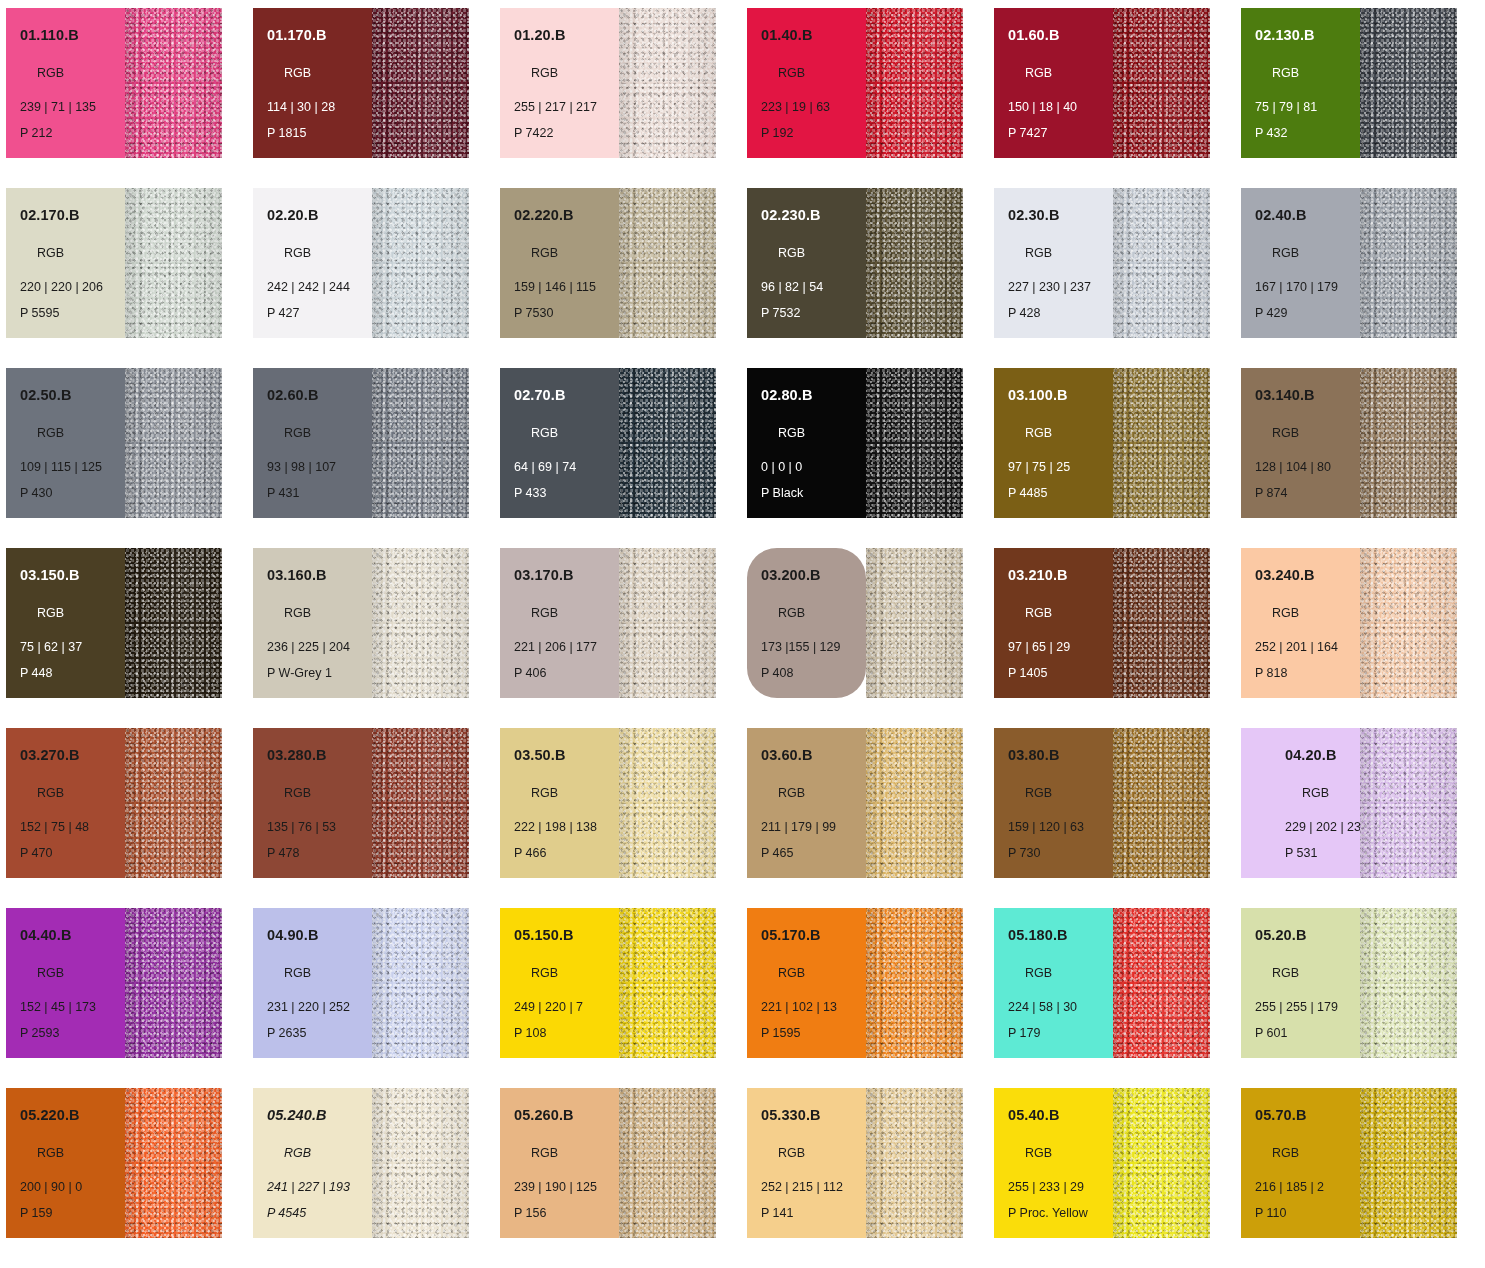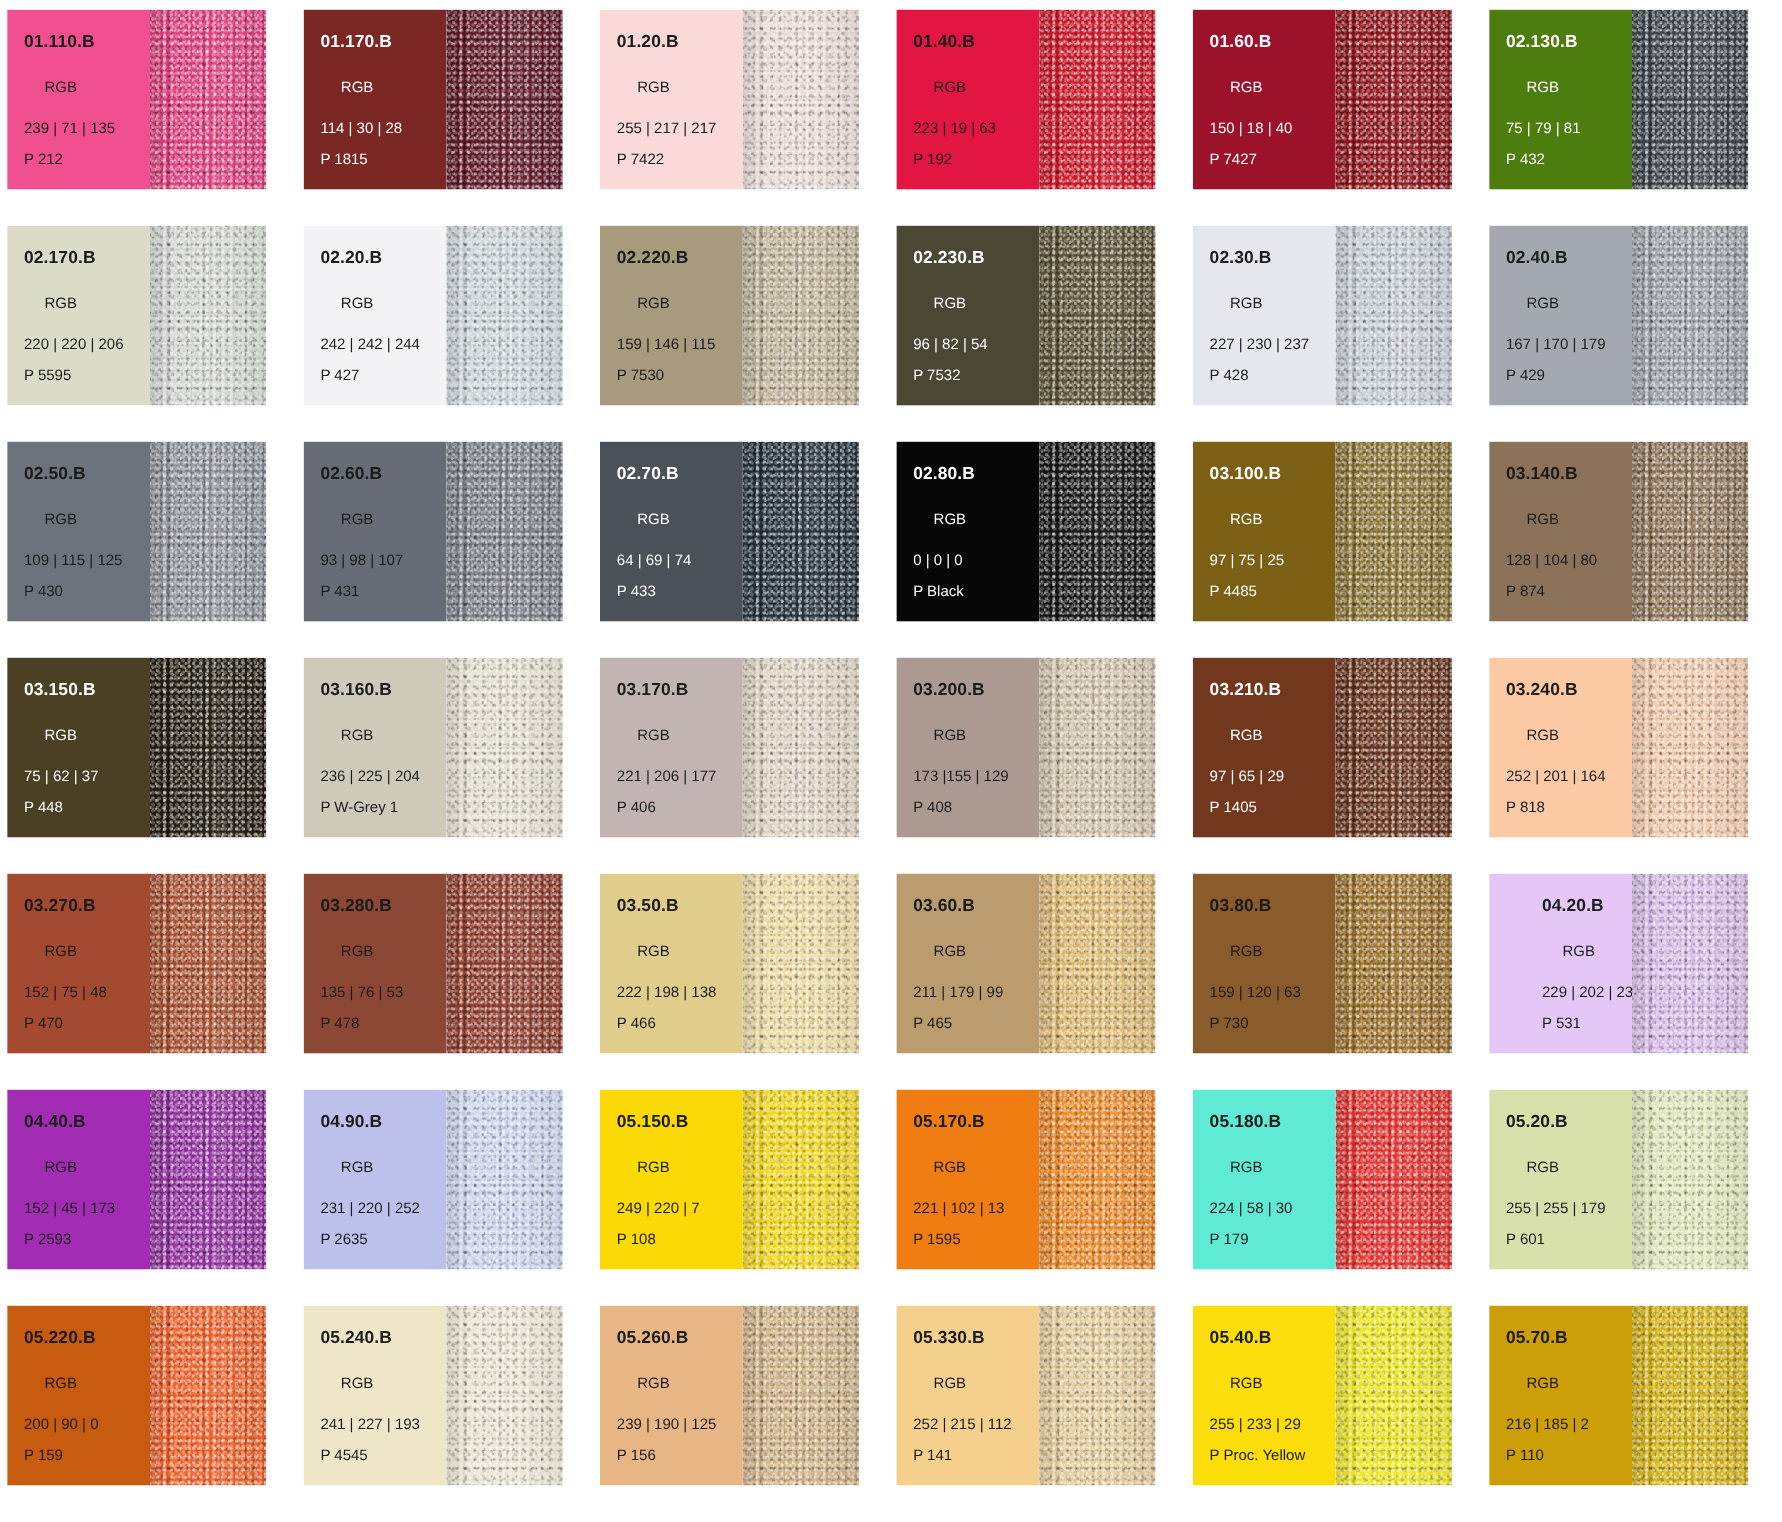--- a/index.html
+++ b/index.html
@@ -418,21 +418,21 @@
       </div>
       <div class="tex">
         <div class="base" style="background: rgb(222, 210, 193);"></div>
         <div class="grain"></div>
         <div class="grain2"></div>
         <div class="streak"></div>
         <div class="shade"></div>
       </div>
     </div>
     <div class="card">
-      <div class="flat" style="background: rgb(172, 154, 146);">
+      <div class="flat" style="background: rgb(172, 154, 146); border-radius: 30px;">
         <p class="code dark">03.200.B</p>
         <p class="rgb-label dark">RGB</p>
         <p class="rgb-vals dark">173 |155 | 129</p>
         <p class="pantone dark">P 408</p>
       </div>
       <div class="tex">
         <div class="base" style="background: rgb(208, 195, 171);"></div>
         <div class="grain"></div>
         <div class="grain2"></div>
         <div class="streak"></div>
@@ -658,21 +658,21 @@
       </div>
       <div class="tex">
         <div class="base" style="background: rgb(244, 98, 42);"></div>
         <div class="grain"></div>
         <div class="grain2"></div>
         <div class="streak"></div>
         <div class="shade"></div>
       </div>
     </div>
     <div class="card">
-      <div class="flat" style="background: rgb(239, 230, 200);">
+      <div class="flat" style="background: rgb(239, 230, 200); font-style: italic;">
         <p class="code dark">05.240.B</p>
         <p class="rgb-label dark">RGB</p>
         <p class="rgb-vals dark">241 | 227 | 193</p>
         <p class="pantone dark">P 4545</p>
       </div>
       <div class="tex">
         <div class="base" style="background: rgb(236, 228, 210);"></div>
         <div class="grain"></div>
         <div class="grain2"></div>
         <div class="streak"></div>

